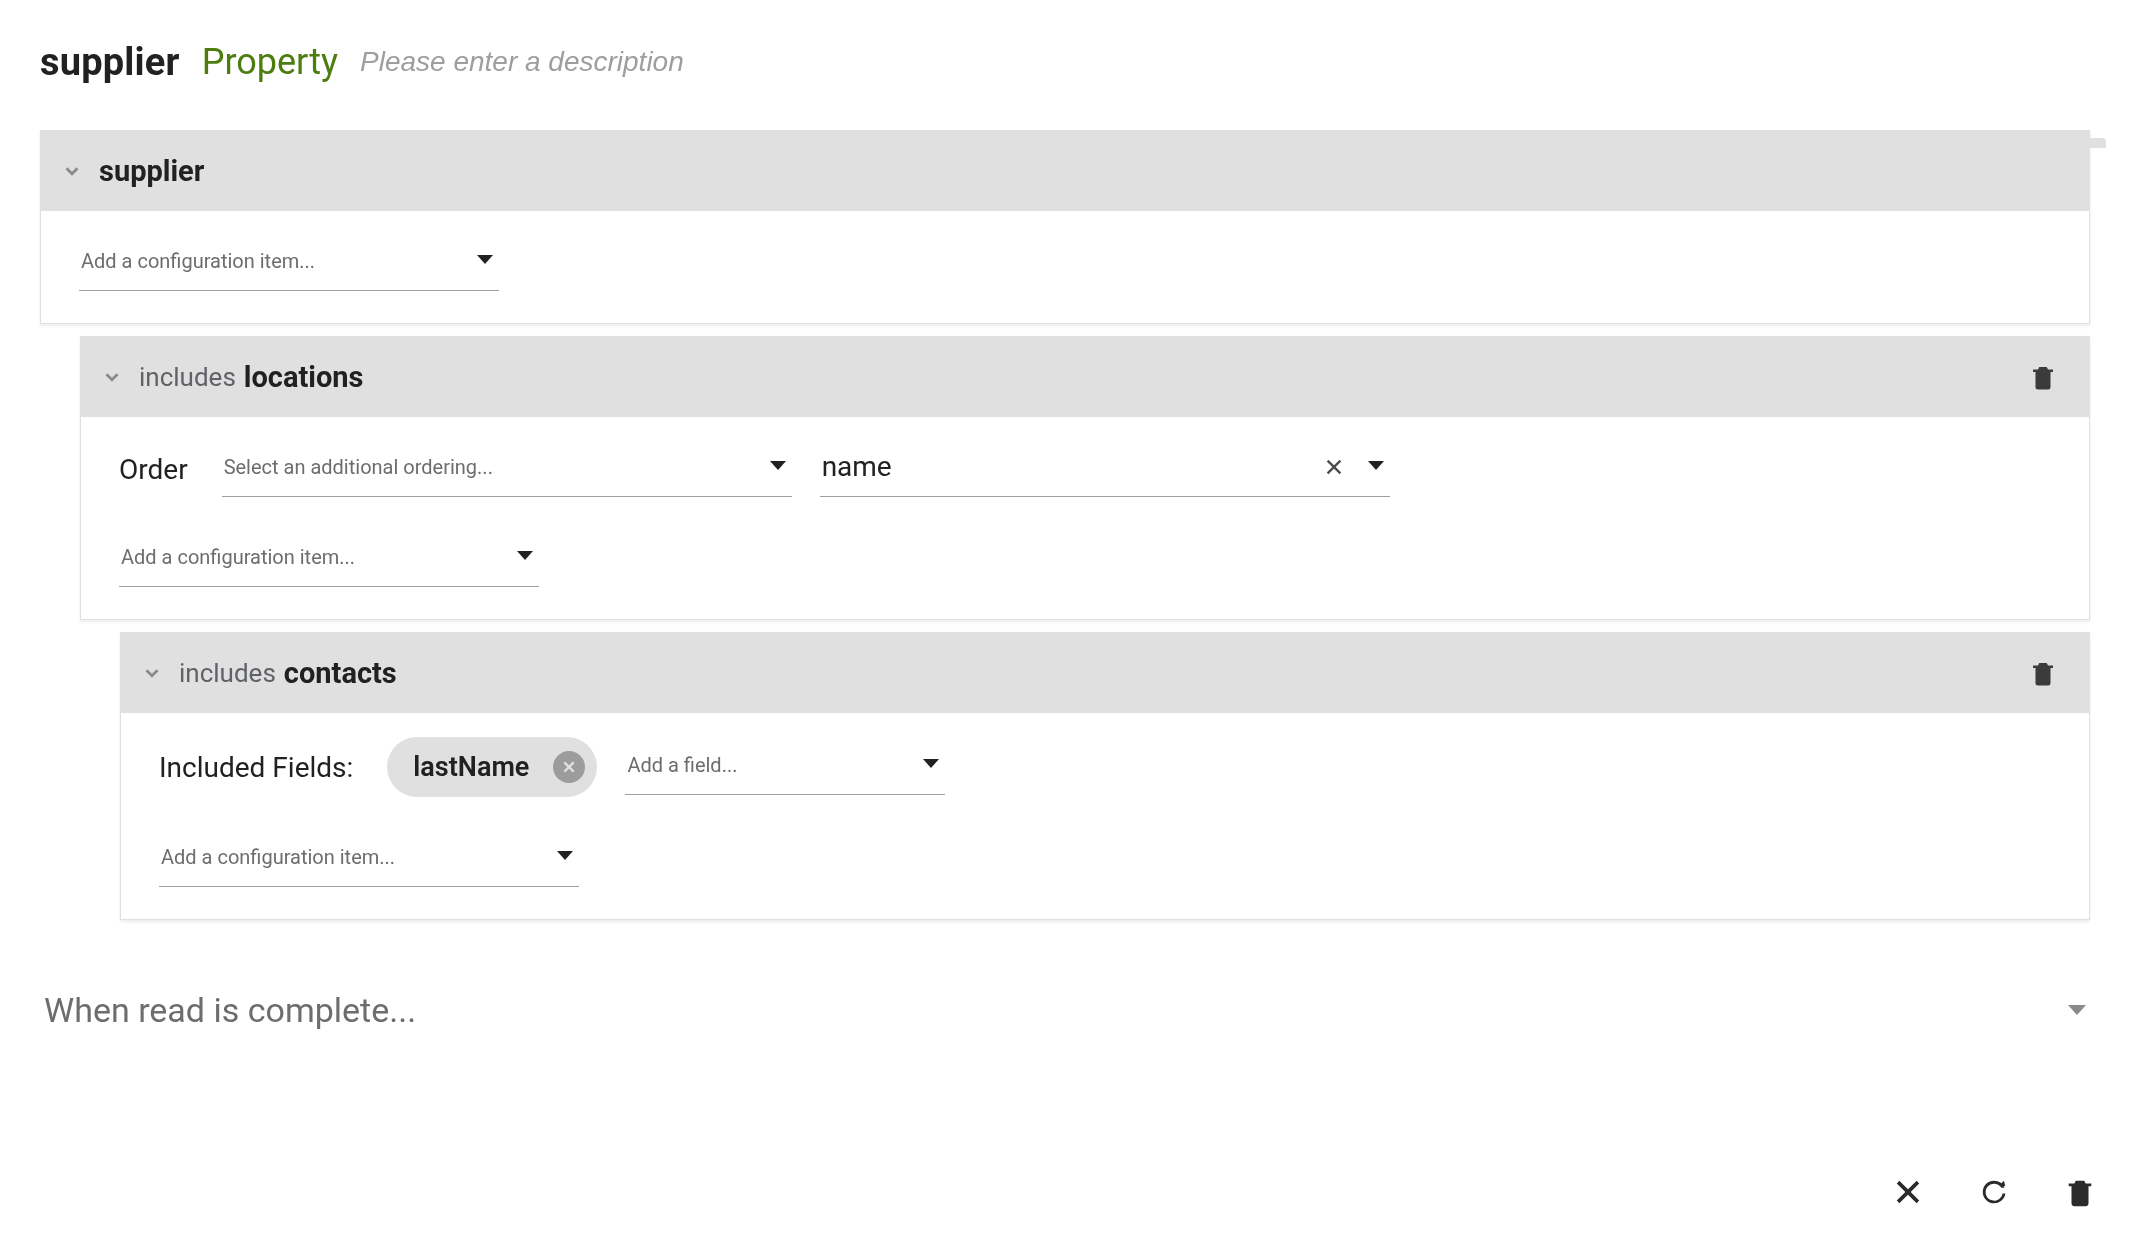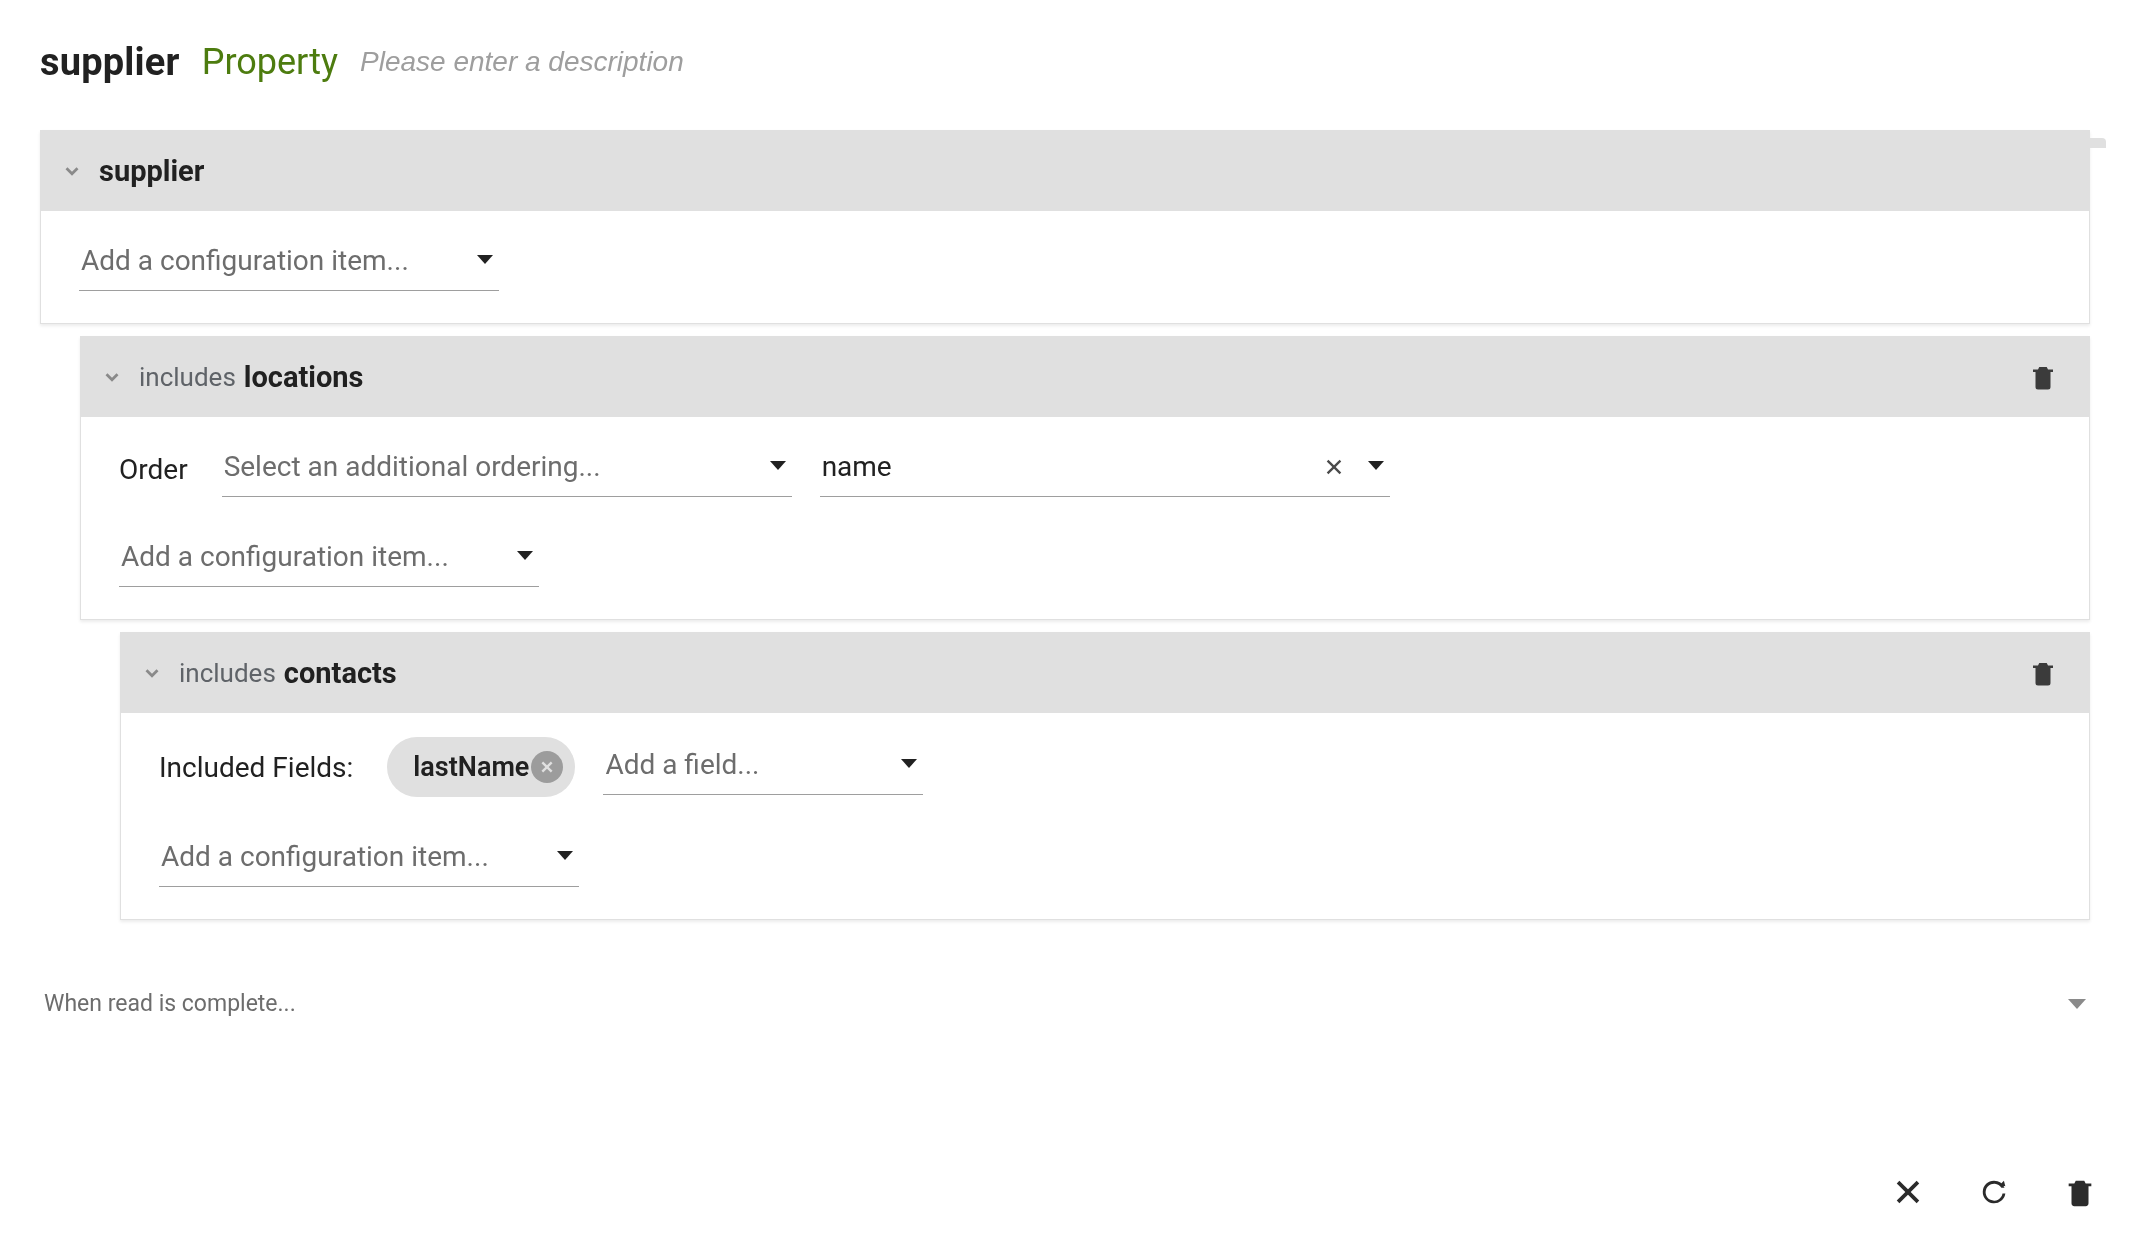--- a/index.html
+++ b/index.html
@@ -146,21 +146,21 @@
   }
   .underline-field .value {
     font-size: 28px;
     color: #212121;
     flex: 1;
     white-space: nowrap;
     overflow: hidden;
     text-align: left;
   }
   .underline-field .placeholder {
-    font-size: 28px;
+    font-size: 20px;
     color: #6d6d6d;
     flex: 1;
     white-space: nowrap;
     overflow: hidden;
     text-align: left;
   }
   .underline-field .clear {
     width: 40px;
     height: 40px;
     display: flex;
@@ -184,21 +184,21 @@
 
   .w-config { width: 420px; }
   .w-order  { width: 570px; }
   .w-order2 { width: 570px; }
   .w-field  { width: 320px; }
 
   
   .chip {
     display: inline-flex;
     align-items: center;
-    gap: 2px;
+    gap: 24px;
     background: #e0e0e0;
     border-radius: 34px;
     height: 60px;
     padding: 0 12px 0 26px;
   }
   .chip .chip-label {
     font-size: 27px;
     font-weight: 600;
     color: #212121;
   }
@@ -213,21 +213,21 @@
   .chip .chip-remove svg { width: 16px; height: 16px; stroke: currentColor; fill: none; stroke-width: 3.5; }
 
   
   .footer-row {
     display: flex;
     align-items: center;
     margin-top: 70px;
     padding: 0 4px;
   }
   .footer-row .footer-label {
-    font-size: 23px;
+    font-size: 34px;
     color: #6d6d6d;
     flex: 1;
   }
   .footer-row .tri-small {
     width: 0; height: 0;
     border-left: 9px solid transparent;
     border-right: 9px solid transparent;
     border-top: 10px solid #8a8a8a;
     cursor: pointer;
   }

